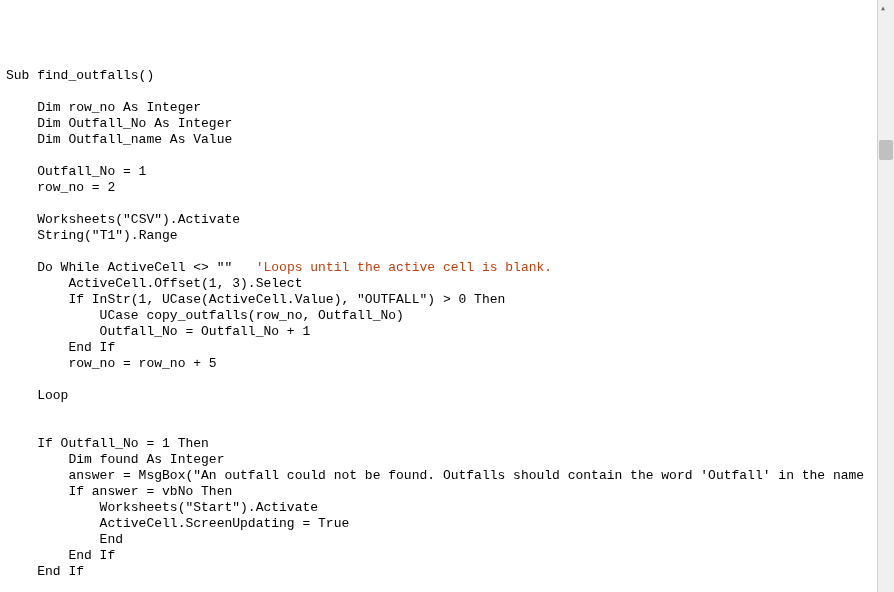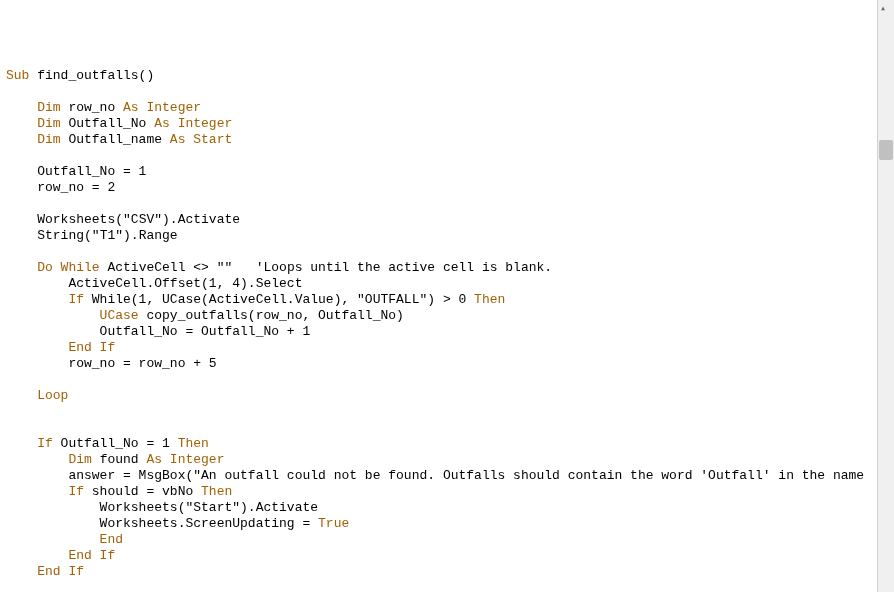--- a/index.html
+++ b/index.html
@@ -7,22 +7,22 @@
     padding: 4px 6px;
     font-family: "Courier New", monospace;
     font-size: 13px;
     line-height: 16px;
     color: #000;
     background: #fff;
     white-space: pre;
     overflow: hidden;
     position: relative;
   }
-  .kw { color: #a16207; }
-  .cm { color: #000000; }
+  .kw { color: #000000; }
+  .cm { color: #c2410c; }
   .scroll-track {
     position: absolute;
     right: 0;
     top: 0;
     width: 16px;
     height: 592px;
     background: #f0f0f0;
     border-left: 1px solid #d0d0d0;
   }
   .scroll-thumb {
@@ -50,45 +50,45 @@
 </style>
 </head>
 <body>
 
 
 
 <div class="code-area"><span class="kw">Sub</span><span> find_outfalls()</span>
 
 <span class="kw">    Dim</span><span> row_no </span><span class="kw">As Integer</span>
 <span class="kw">    Dim</span><span> Outfall_No </span><span class="kw">As Integer</span>
-<span class="kw">    Dim</span><span> Outfall_name </span><span class="kw">As Start</span>
+<span class="kw">    Dim</span><span> Outfall_name </span><span class="kw">As Value</span>
 
 <span>    Outfall_No = 1</span>
 <span>    row_no = 2</span>
 
 <span>    Worksheets(</span><span>"CSV"</span><span>).Activate</span>
 <span>    String(</span><span>"T1"</span><span>).Range</span>
 
 <span class="kw">    Do While</span><span> ActiveCell &lt;&gt; </span><span>""</span><span>   </span><span class="cm">'Loops until the active cell is blank.</span>
-<span>        ActiveCell.Offset(1, 4).Select</span>
-<span class="kw">        If</span><span> While(1, UCase(ActiveCell.Value), </span><span>"OUTFALL"</span><span>) &gt; 0 </span><span class="kw">Then</span>
+<span>        ActiveCell.Offset(1, 3).Select</span>
+<span class="kw">        If</span><span> InStr(1, UCase(ActiveCell.Value), </span><span>"OUTFALL"</span><span>) &gt; 0 </span><span class="kw">Then</span>
 <span class="kw">            UCase</span><span> copy_outfalls(row_no, Outfall_No)</span>
 <span>            Outfall_No = Outfall_No + 1</span>
 <span class="kw">        End If</span>
 <span>        row_no = row_no + 5</span>
 
 <span class="kw">    Loop</span>
 
 
 <span class="kw">    If</span><span> Outfall_No = 1 </span><span class="kw">Then</span>
 <span class="kw">        Dim</span><span> found </span><span class="kw">As Integer</span>
 <span>        answer = MsgBox(</span><span>"An outfall could not be found. Outfalls should contain the word 'Outfall' in the name</span>
-<span class="kw">        If</span><span> should = vbNo </span><span class="kw">Then</span>
+<span class="kw">        If</span><span> answer = vbNo </span><span class="kw">Then</span>
 <span>            Worksheets(</span><span>"Start"</span><span>).Activate</span>
-<span>            Worksheets.ScreenUpdating = </span><span class="kw">True</span>
+<span>            ActiveCell.ScreenUpdating = </span><span class="kw">True</span>
 <span class="kw">            End</span>
 <span class="kw">        End If</span>
 <span class="kw">    End If</span>
 
 
 
 
 </div>
 
 <div class="scroll-track">

